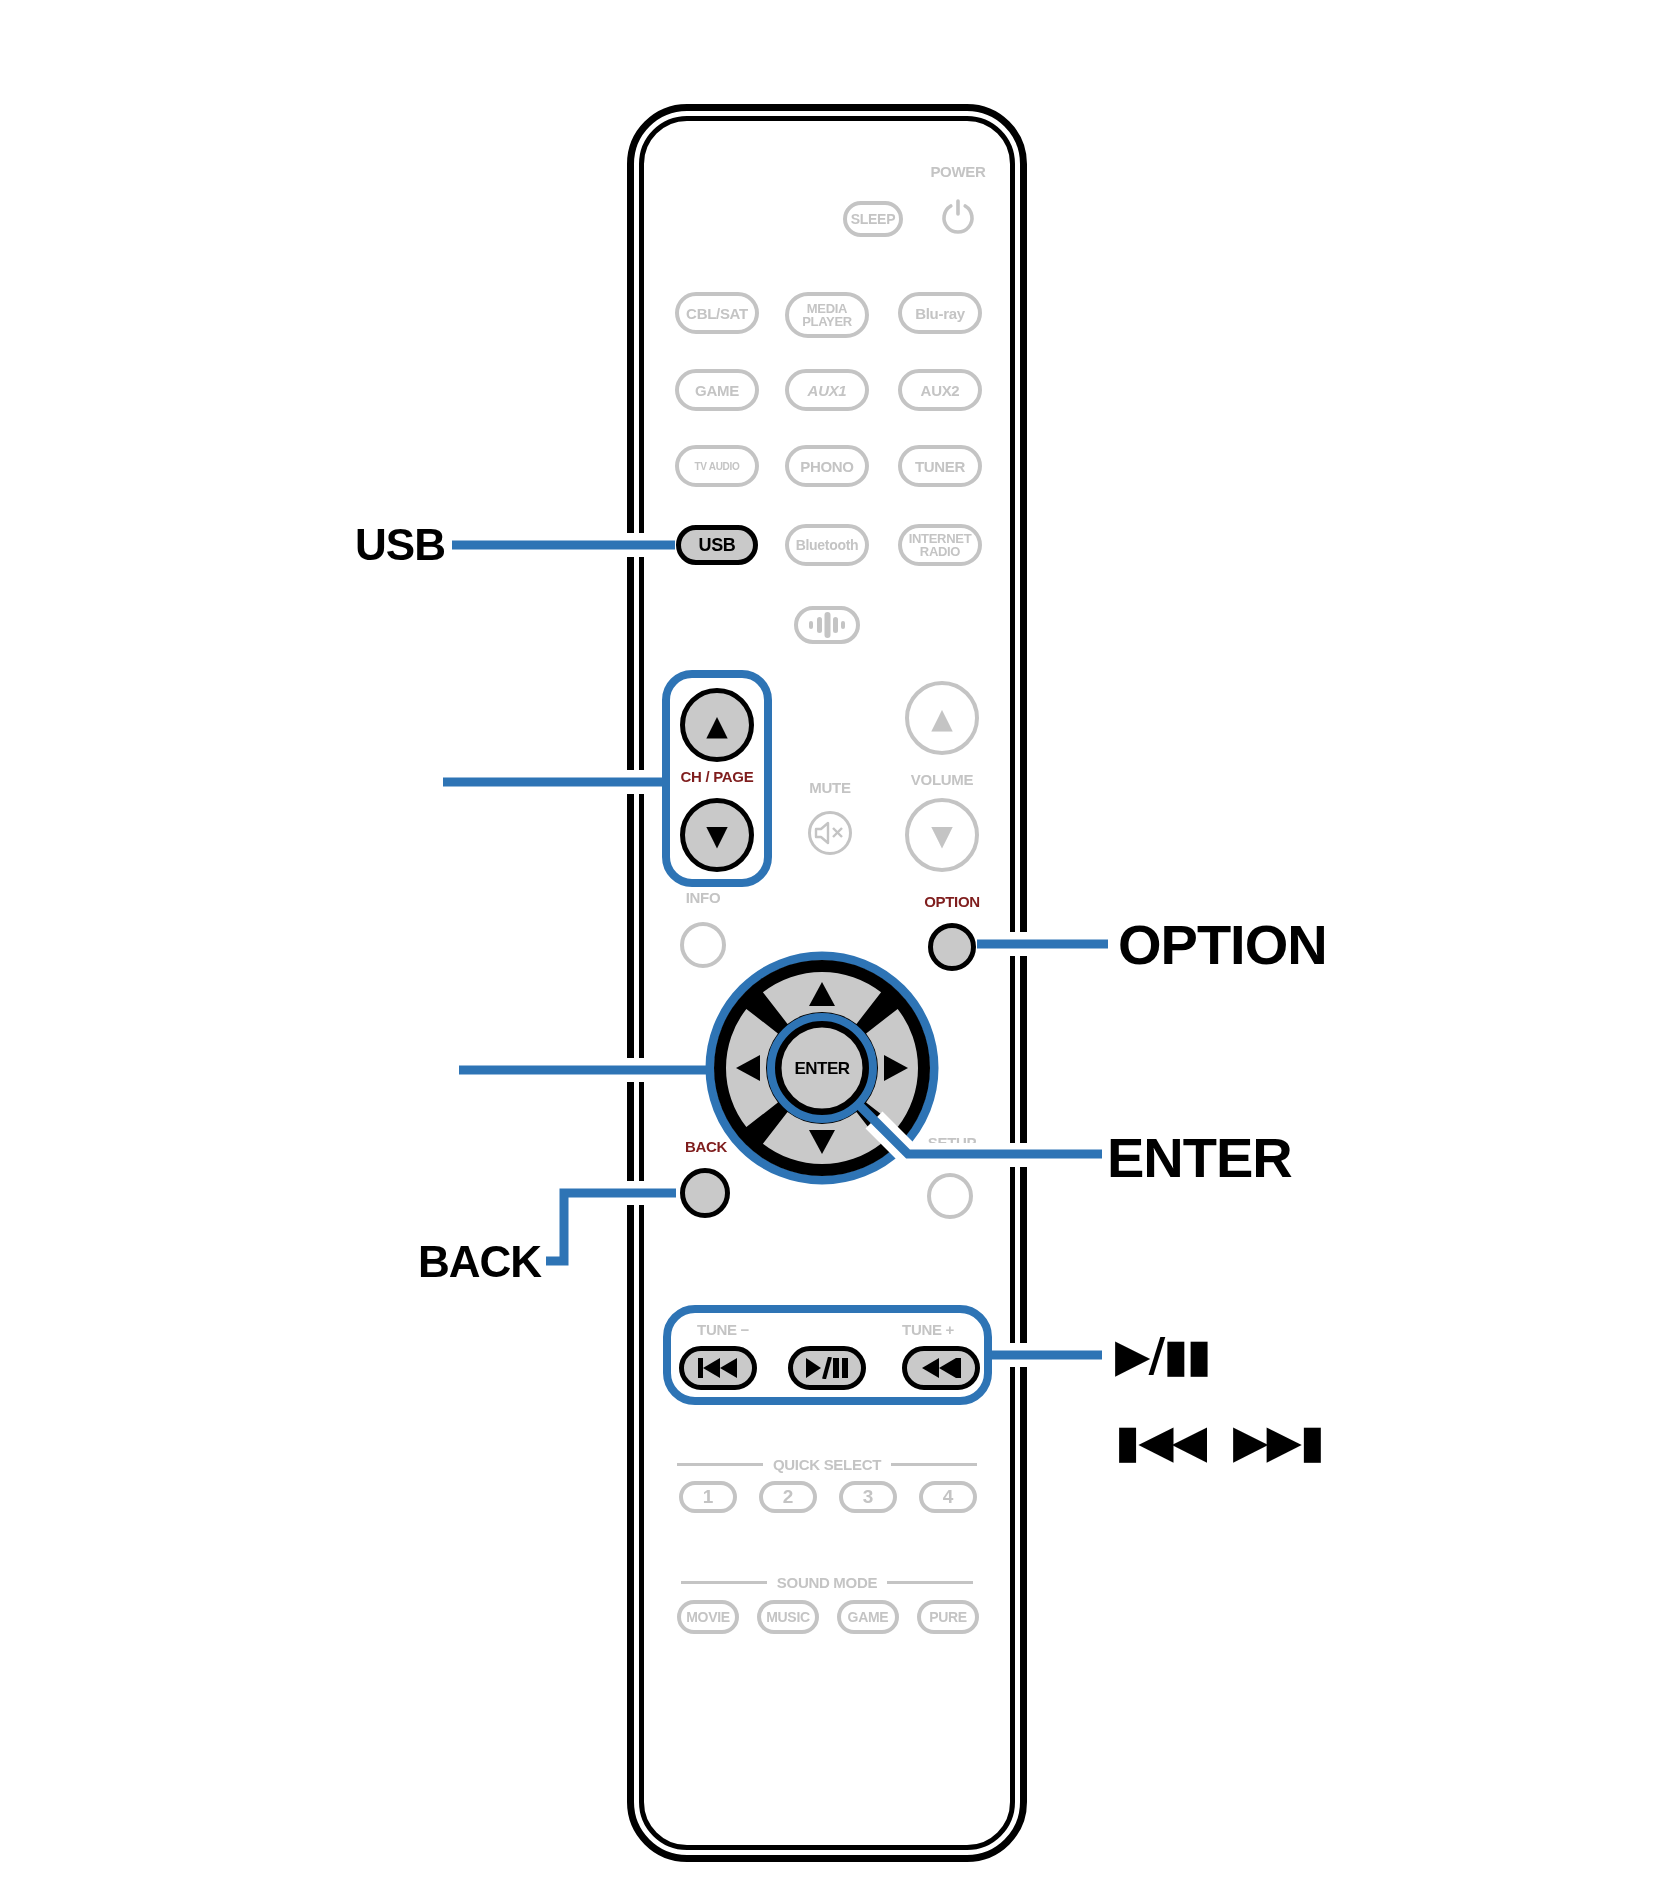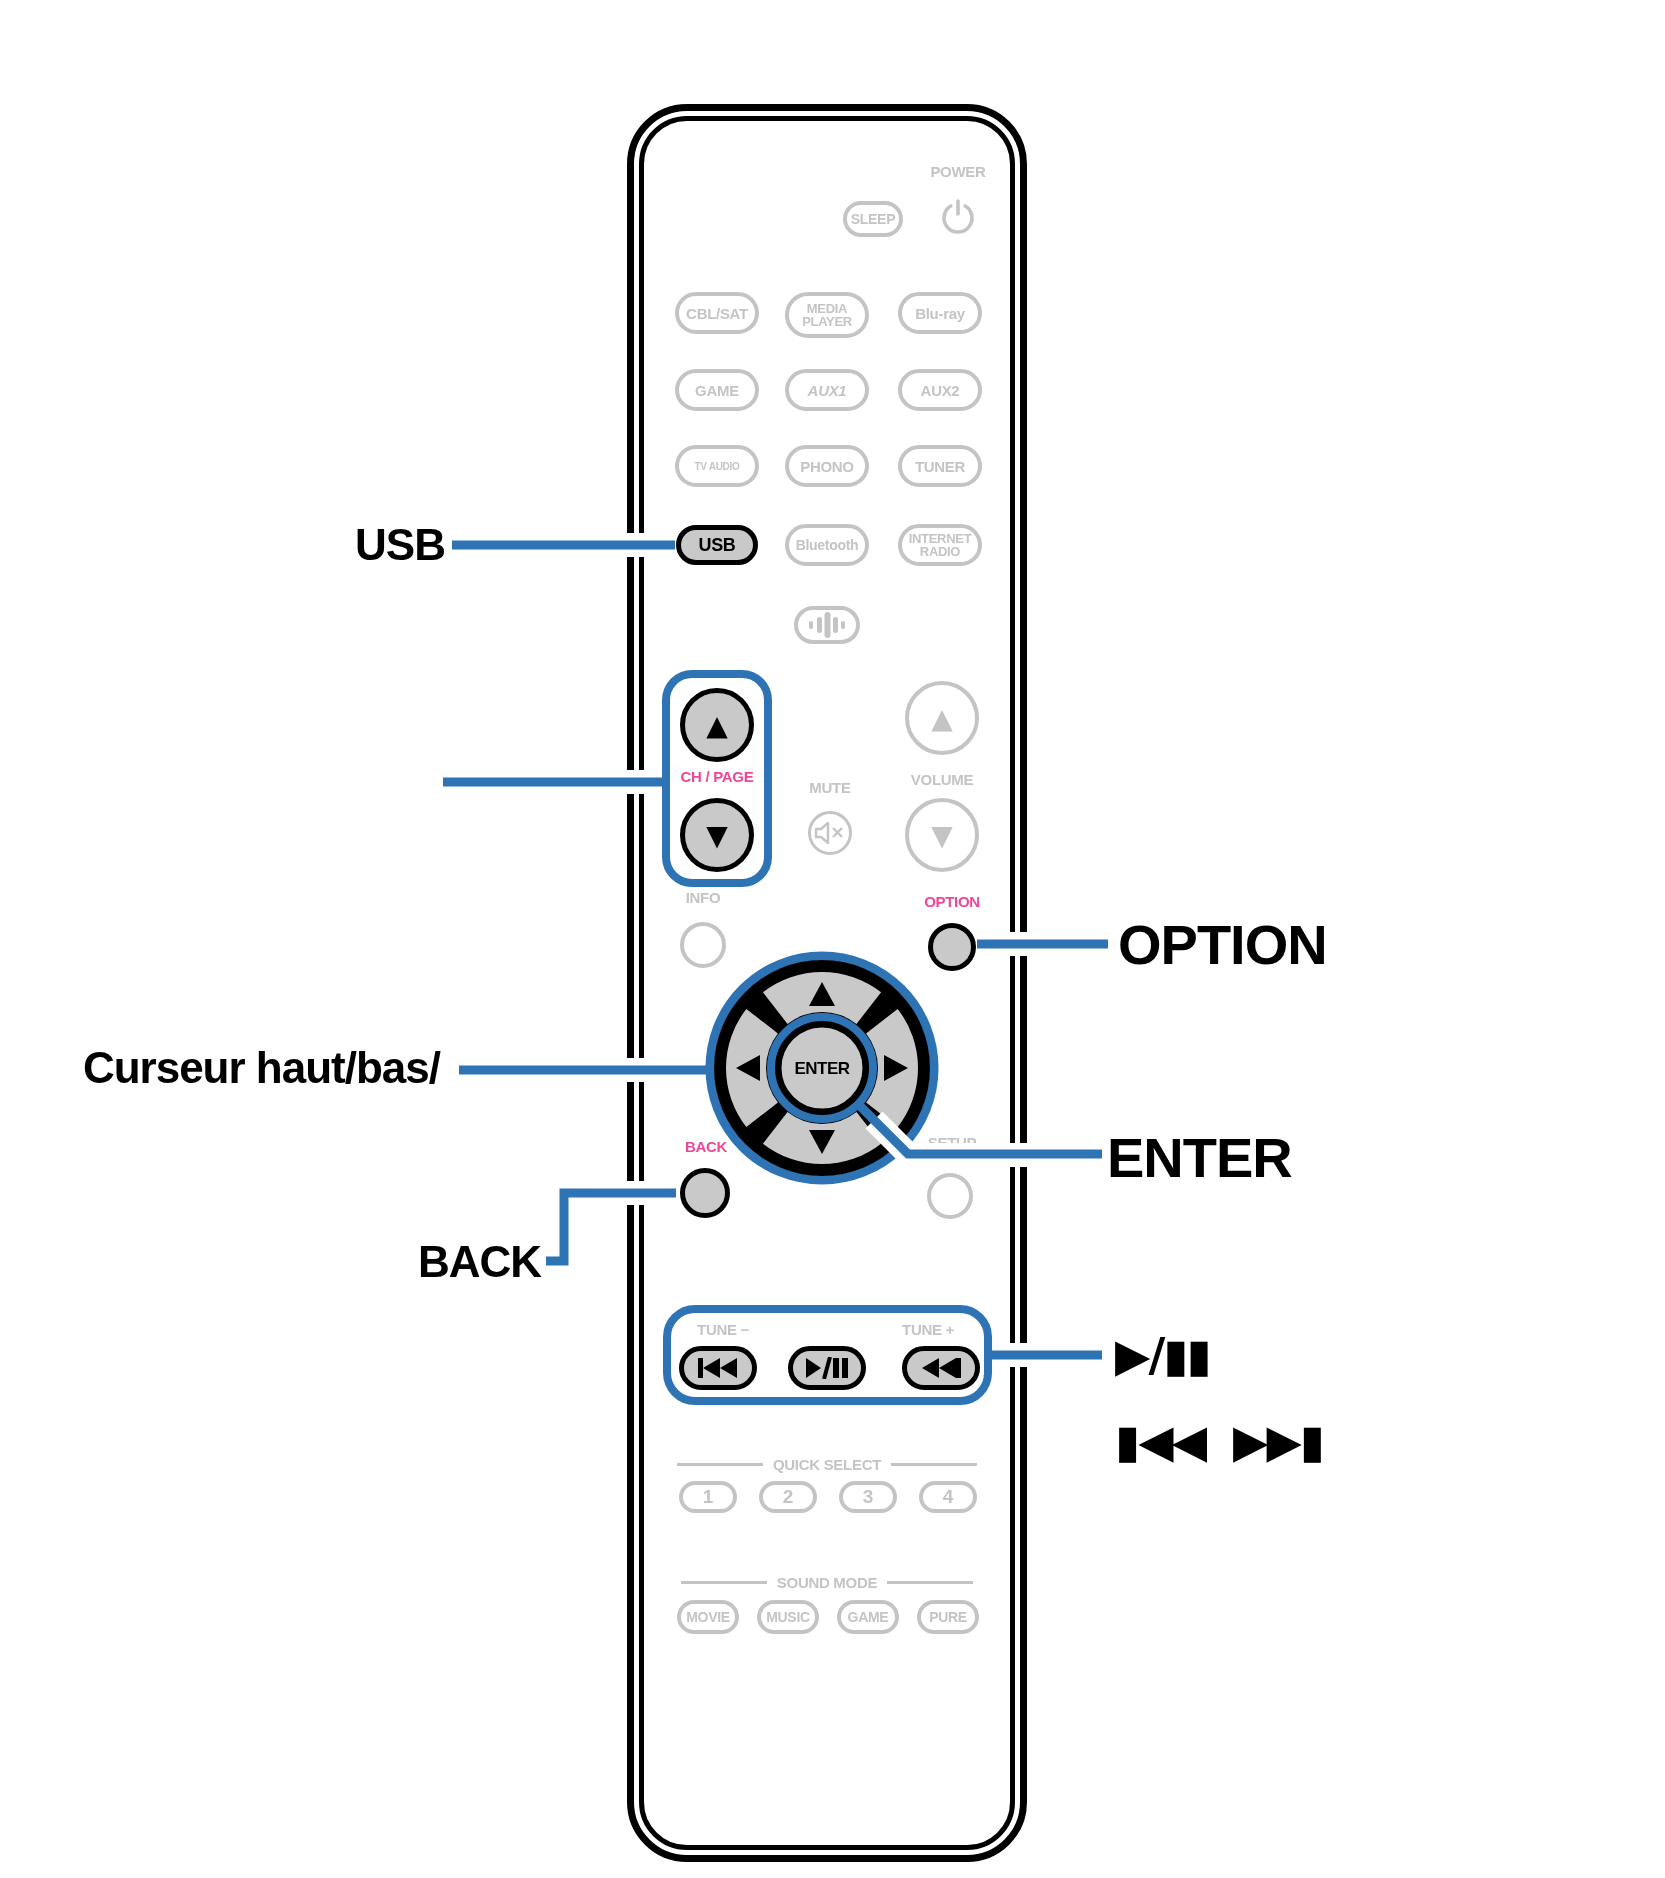--- a/index.html
+++ b/index.html
@@ -16,21 +16,21 @@
   .outline-inner{position:absolute;inset:12px;border:5px solid #000;border-radius:48px;}
   
   .pill{position:absolute;box-sizing:border-box;border:4px solid var(--og);border-radius:999px;
         background:#fff;color:var(--og);display:flex;align-items:center;justify-content:center;
         font-weight:bold;letter-spacing:-0.3px;text-align:center;}
   .pill.two{flex-direction:column;line-height:13px;font-size:13px;}
   .hl{background:var(--bg)!important;border:5px solid #000!important;color:#000!important;}
   .circ{border-radius:50%;}
   .glabel{position:absolute;color:var(--og);font-weight:bold;font-size:15px;
           letter-spacing:-0.3px;text-align:center;}
-  .blabel{position:absolute;color:#ec4899;font-weight:bold;font-size:15px;
+  .blabel{position:absolute;color:#7f1d1d;font-weight:bold;font-size:15px;
           letter-spacing:-0.3px;text-align:center;}
   .bluebox{position:absolute;box-sizing:border-box;border:8px solid var(--blue);}
   .tri{font-family:"DejaVu Sans",sans-serif;font-weight:normal;}
   
   .co-left{position:absolute;color:#000;font-weight:bold;font-size:44px;
            letter-spacing:-1px;text-align:right;white-space:nowrap;}
   .co-right{position:absolute;color:#000;font-weight:bold;font-size:56px;
             letter-spacing:-1px;white-space:nowrap;}
   .co-icons{position:absolute;color:#000;font-family:"DejaVu Sans",sans-serif;
             font-size:46px;font-weight:bold;white-space:nowrap;letter-spacing:-2px;}
@@ -253,21 +253,20 @@
       <path d="M546,1261 H564 V1193 H676"></path>
       <path d="M977,944 H1108"></path>
       <path d="M858,1104 L908,1154 H1102"></path>
       <path d="M992,1355 H1102"></path>
     </g>
   </svg>
 
   <div class="co-left" style="left:145px;top:520px;width:300px;">USB</div>
 
 
-  <div class="co-left" style="left:0px;top:1043px;width:440px;">Curseur haut/bas/</div>
 
   <div class="co-left" style="left:341px;top:1237px;width:200px;">BACK</div>
 
   <div class="co-right" style="left:1118px;top:912px;">OPTION</div>
 
   <div class="co-right" style="left:1107px;top:1125px;">ENTER</div>
 
   <div class="co-icons" style="left:1115px;top:1328px;">▶/▮▮</div>
 
   <div class="co-icons" style="left:1115px;top:1414px;">

